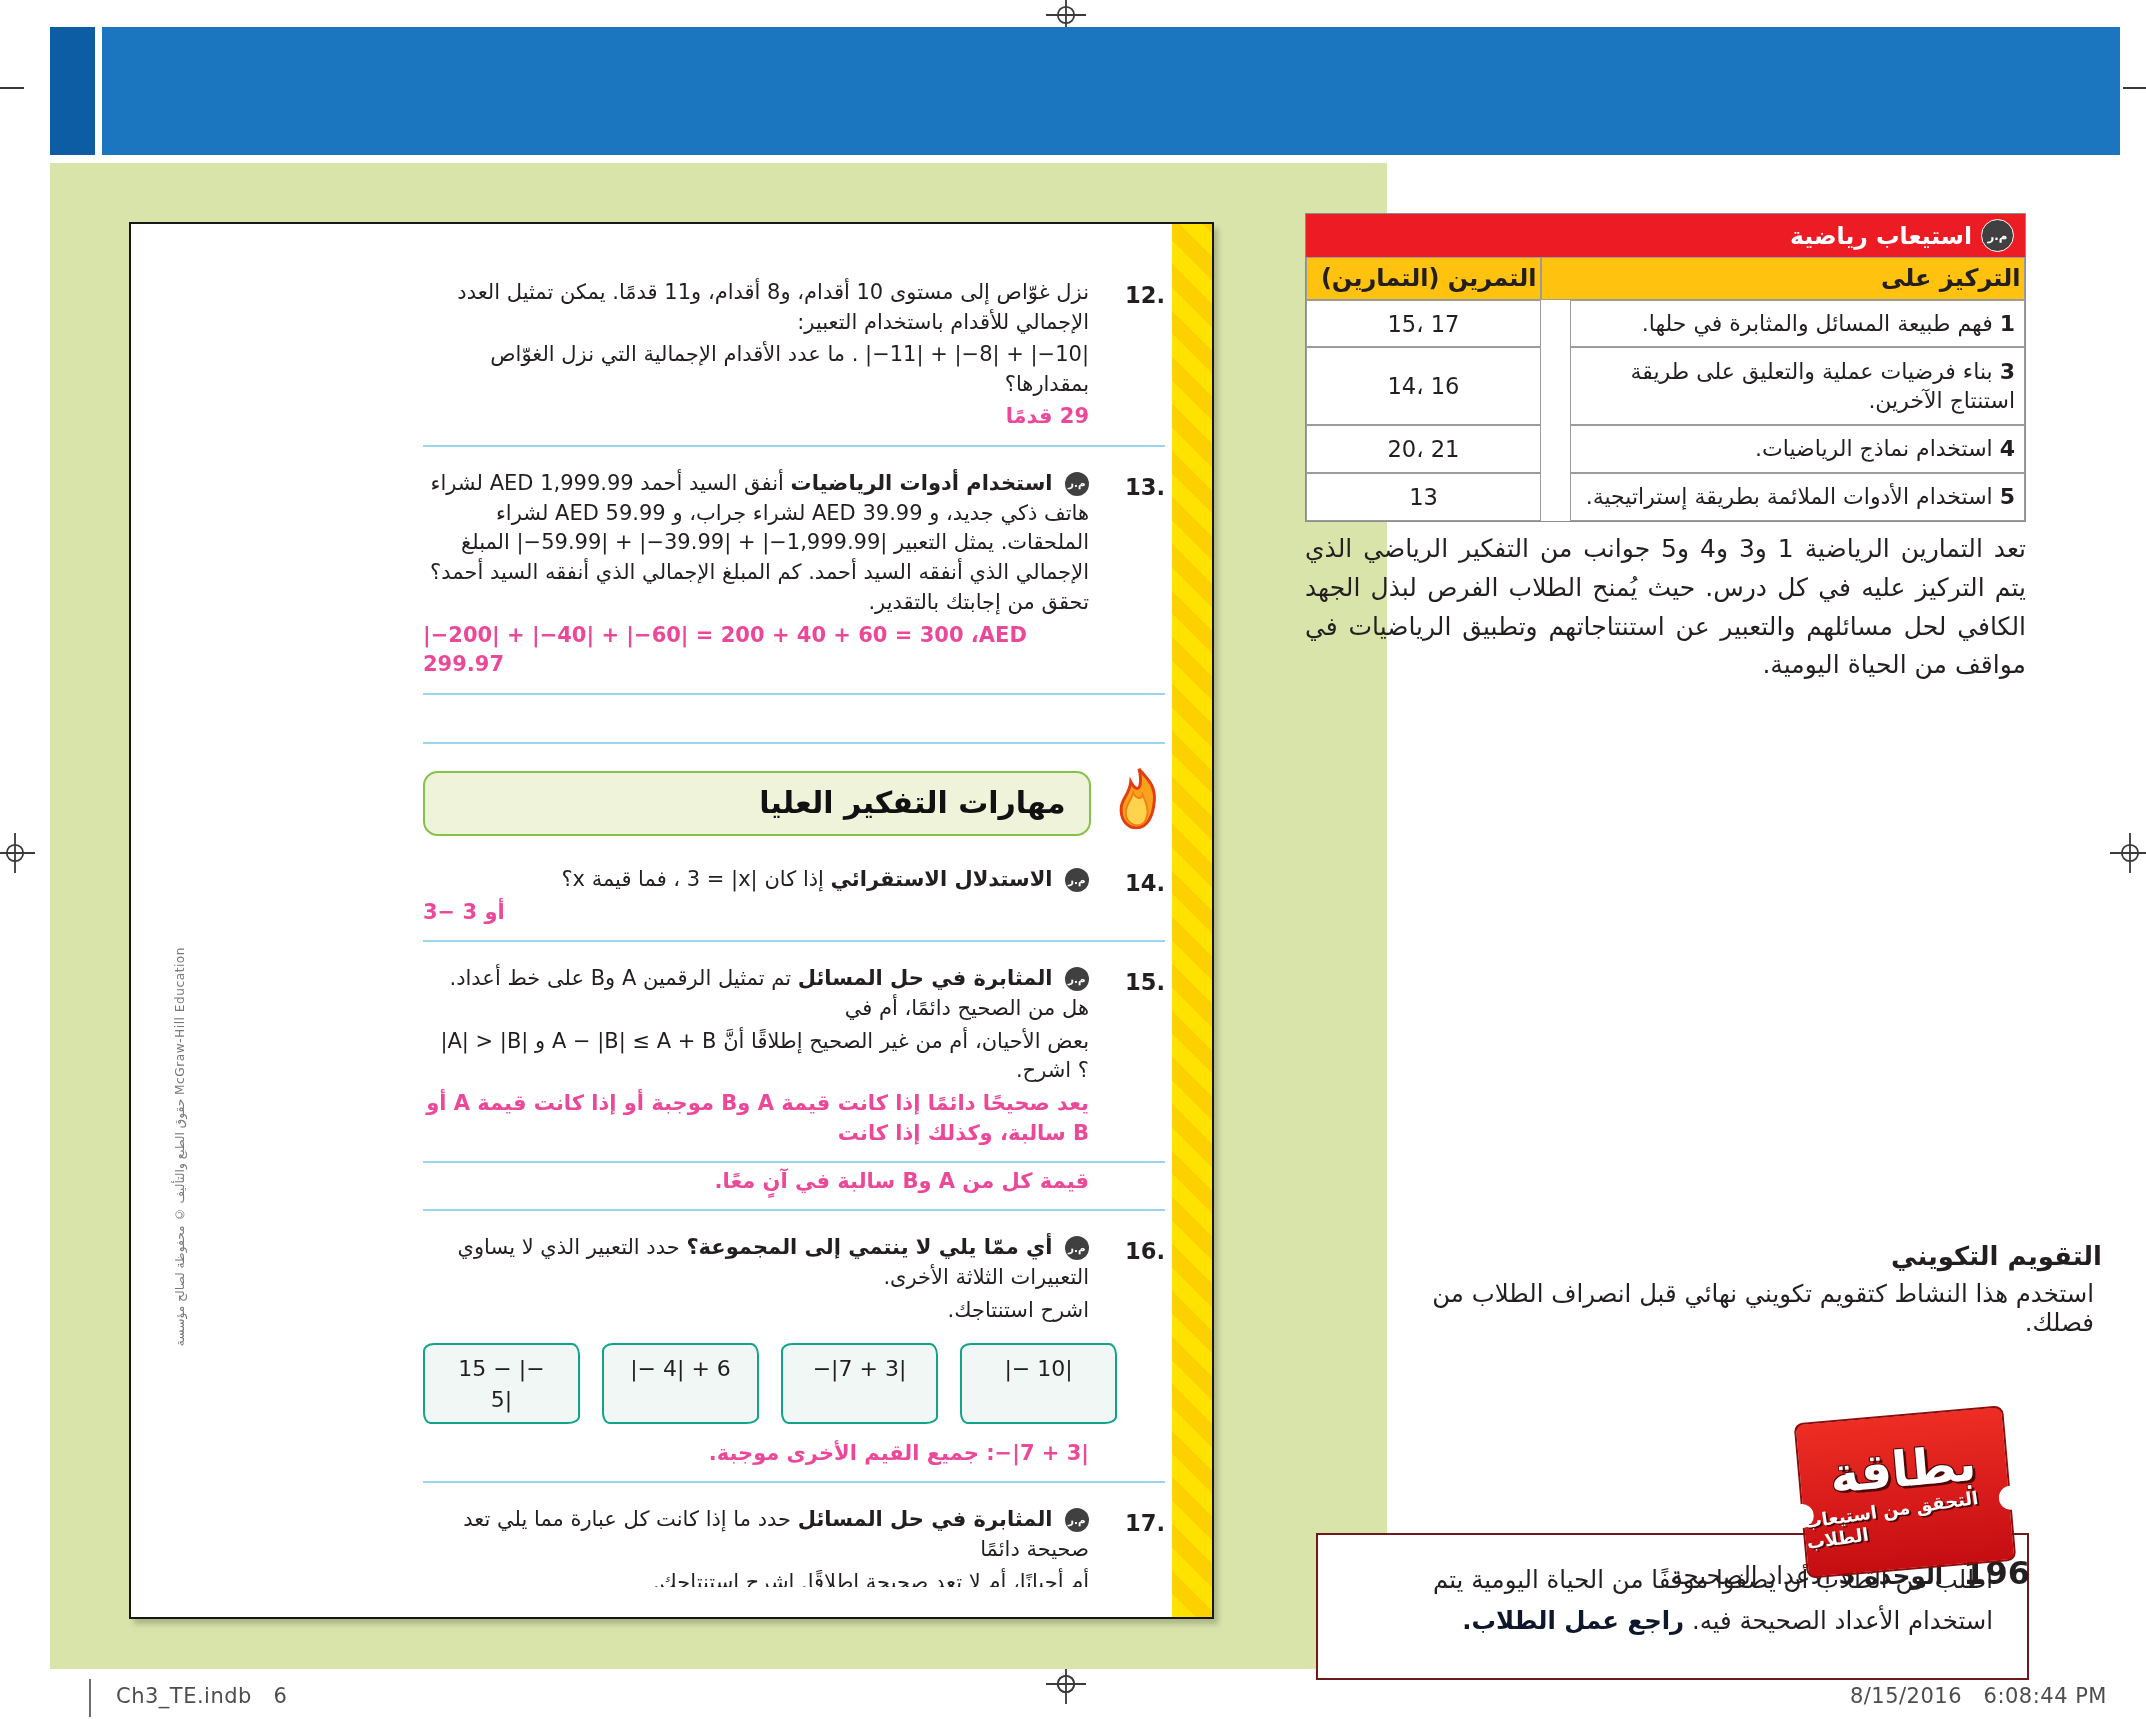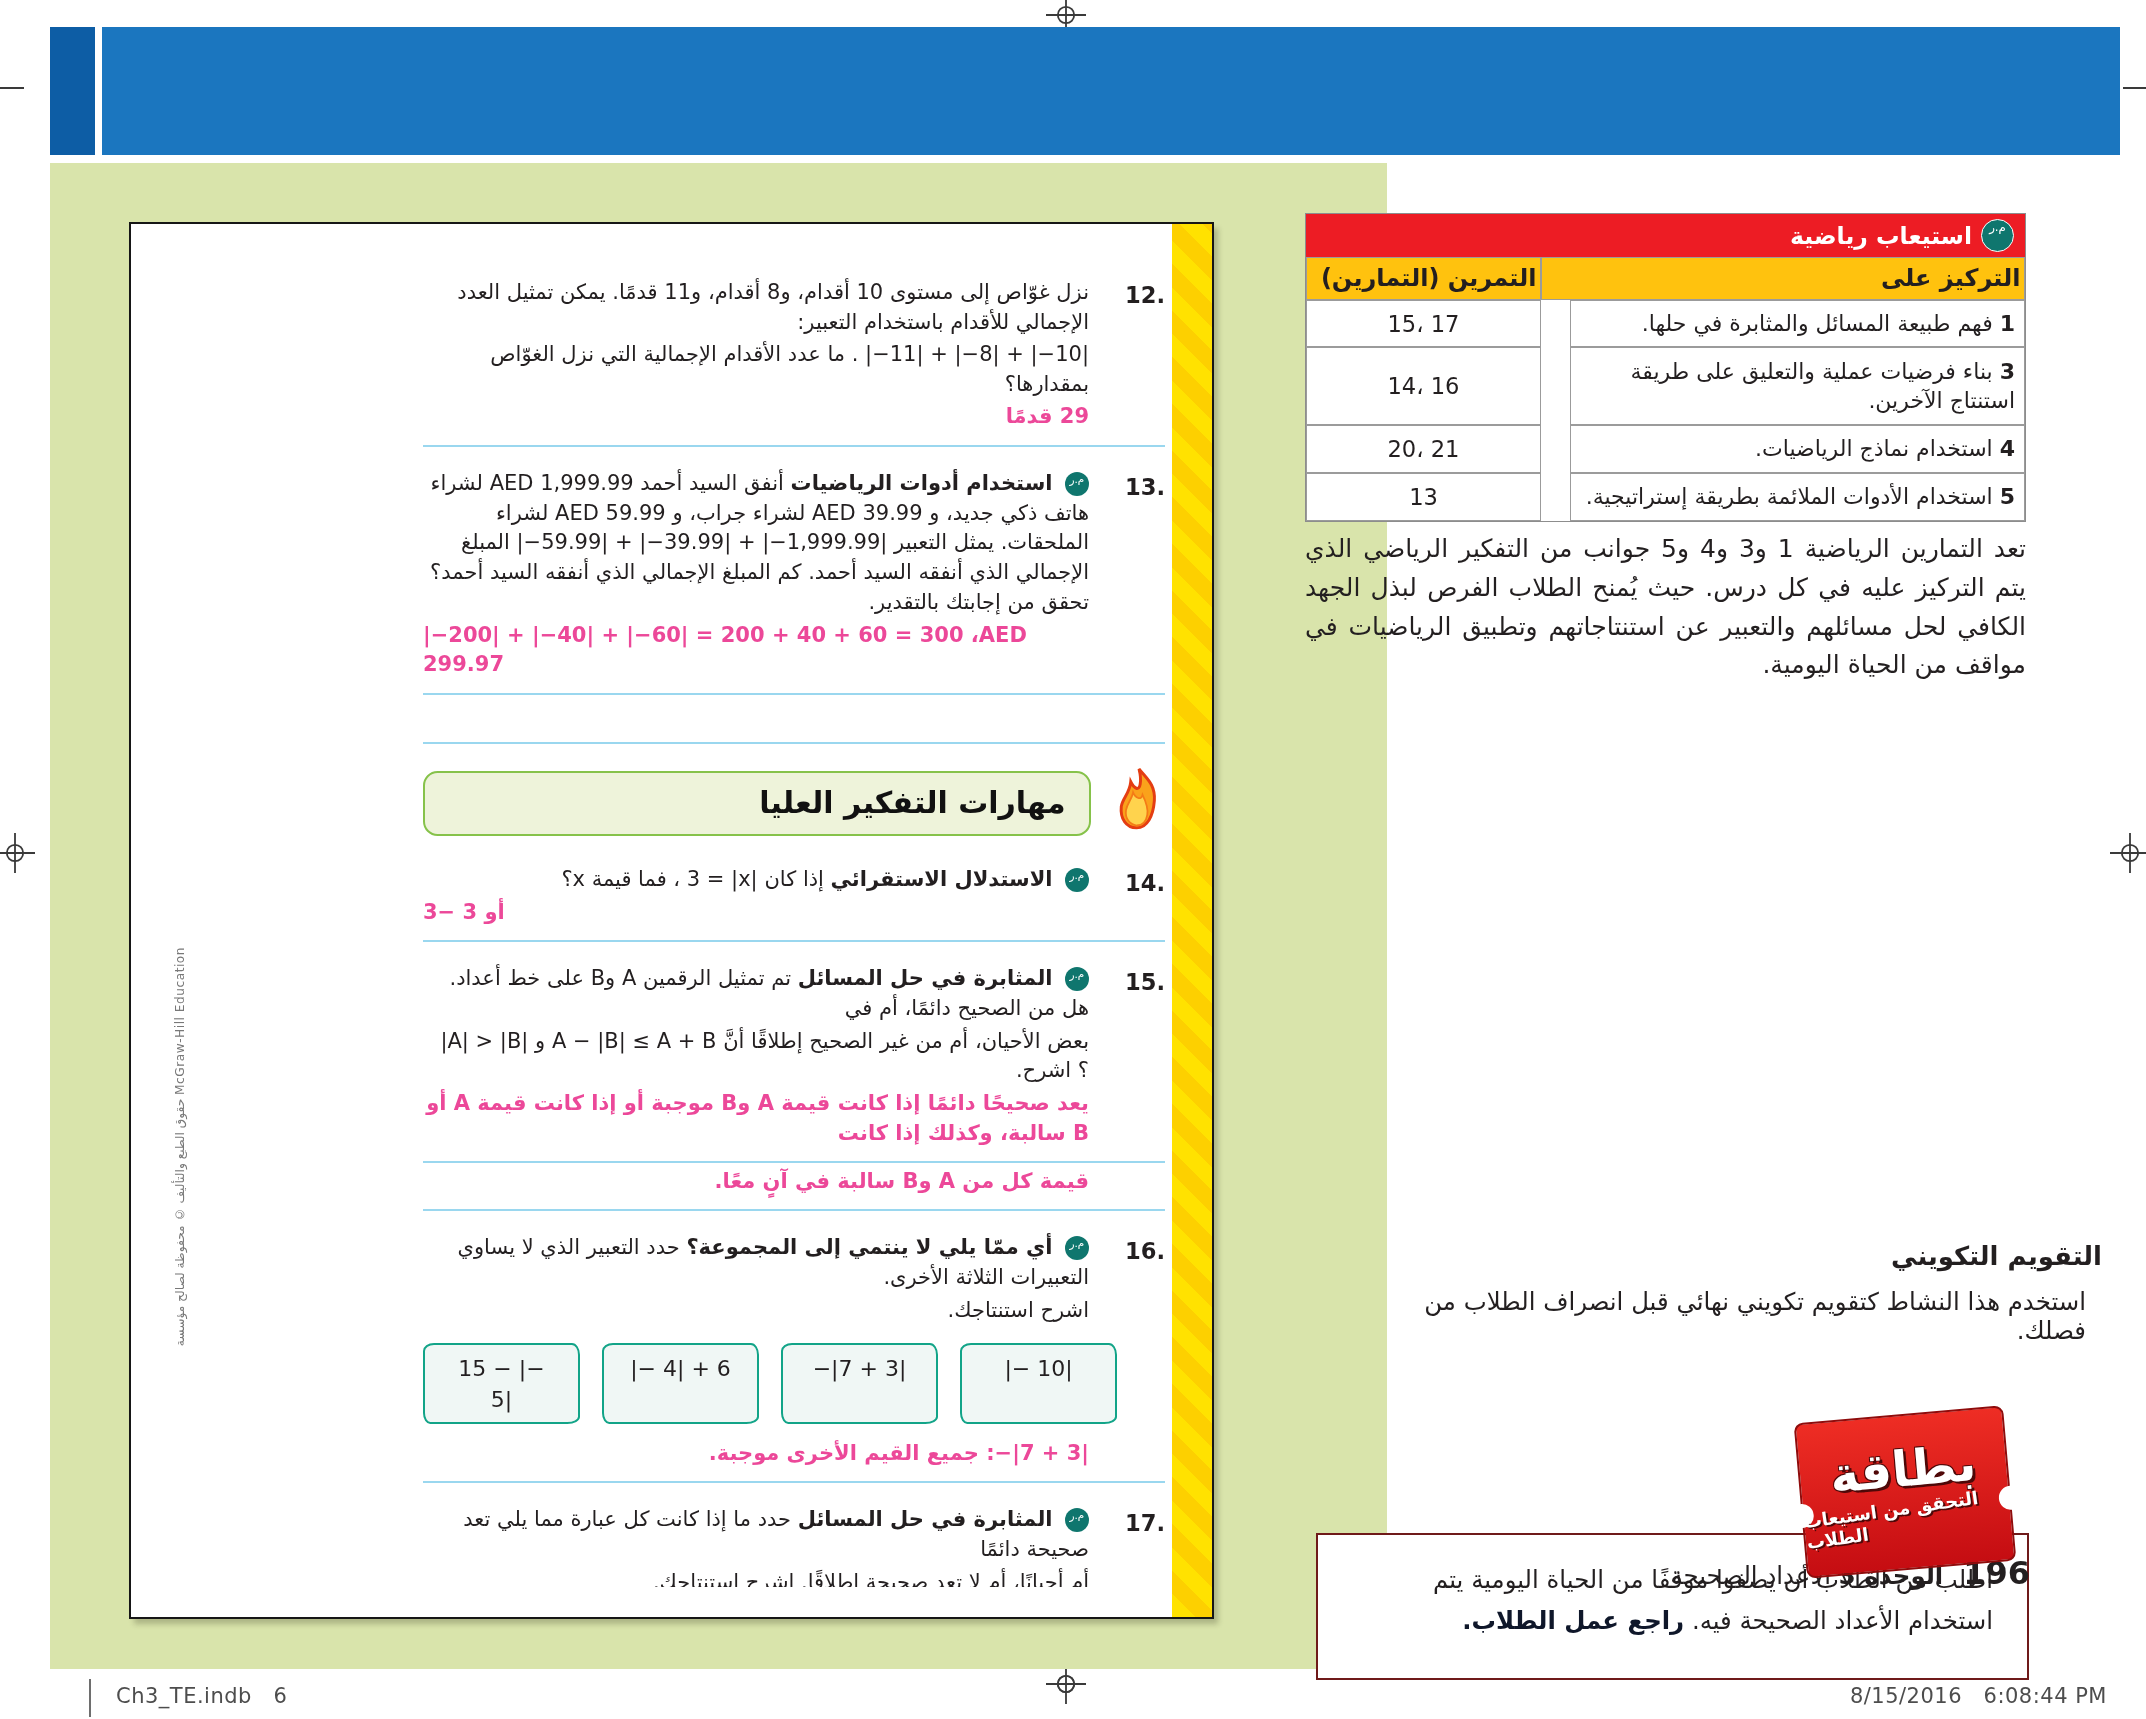--- a/index.html
+++ b/index.html
@@ -27,22 +27,22 @@
     font-size:21px;line-height:1.42;overflow:hidden;height:1312px;}
   .ex{position:relative;padding-right:76px;margin-bottom:22px;}
   .exnum{position:absolute;right:0;top:1.8px;font-weight:bold;font-size:22.6px;direction:ltr;}
   .exbody p{margin:2.7px 0;}
   .xtitle{font-weight:bold;}
   .math{direction:ltr;unicode-bidi:isolate;display:inline-block;}
   .ans{color:#ec4899;font-weight:bold;font-size:21px;margin:9px 0 0;}
   .ans.ltr{direction:ltr;text-align:left;}
   .rule{border-bottom:2.7px solid #9ad7ef;margin:12.7px -76px 3.6px 0;}
   .rule.sp{margin-top:47px;}
-  .mr{display:inline-flex;align-items:flex-start;justify-content:center;width:24.4px;height:24.4px;border-radius:50%;
-    background:#0f766e;color:#fff;font-size:10.4px;font-weight:normal;vertical-align:middle;margin-left:5.4px;flex:none;}
+  .mr{display:inline-flex;align-items:center;justify-content:center;width:24.4px;height:24.4px;border-radius:50%;
+    background:#404040;color:#fff;font-size:10.4px;font-weight:bold;vertical-align:middle;margin-left:5.4px;flex:none;}
   .mr-lg{width:31px;height:31px;border:1.8px solid #fff;font-size:11.8px;margin-left:9px;}
   
   .banner-row{display:flex;align-items:center;gap:22px;margin:18px 0 23.5px;}
   .flame{flex:none;}
   .banner{flex:1;background:#eef3da;border:2.7px solid #86c24a;border-radius:14.5px;padding:9px 23.5px;
     font-size:30px;font-weight:bold;color:#111;}
   
   .boxes{display:flex;direction:ltr;gap:22px;margin:18px 0 14.5px;justify-content:flex-start;}
   .wavybox{border:2.7px solid #12a488;background:#f0f7f5;padding:7.2px 22px;font-size:22px;direction:ltr;
     border-radius:11px 8.1px 12.7px 7.2px / 8.1px 11.8px 7.2px 11px;min-width:109px;text-align:center;}
@@ -50,21 +50,21 @@
   .ptable{left:1305px;top:213px;width:719px;direction:rtl;border:1.8px solid #8d8d8d;background:#fff;}
   .pt-head{background:#ed1c24;color:#fff;display:flex;align-items:center;padding:4.5px 11px;font-size:23.5px;font-weight:bold;height:34px;}
   .pt-cols{display:grid;grid-template-columns:484px 1fr;}
   .pt-cell{border:0.9px solid #9b9b9b;}
   .pt-colhead{background:#ffc20e;font-weight:bold;font-size:24px;text-align:right;padding:6.3px 3.6px;}
   .pt-focus{padding:8.1px 9px 8.1px 5.4px;font-size:22px;line-height:1.35;margin-left:29px;}
   .pt-ex{display:flex;align-items:center;justify-content:center;font-size:22.6px;direction:ltr;}
   .commentary{left:1305px;top:505px;width:721px;direction:rtl;text-align:justify;font-size:25px;line-height:1.55;}
   .formative{left:1378px;top:1241px;width:724px;direction:rtl;text-align:right;}
   .formative h3{margin:0 0 7.2px;font-size:26px;}
-  .formative p{margin:16px;font-size:24.4px;}
+  .formative p{margin:8px;font-size:24.4px;}
   .ticket{left:1800px;top:1414px;width:206px;height:152px;transform:rotate(-5deg);z-index:5;
     background:linear-gradient(#ee2d24,#c50d12);border:2.7px solid #8f0c0c;border-radius:9px;
     display:flex;flex-direction:column;align-items:center;justify-content:center;gap:3.6px;}
   .ticket::before,.ticket::after{content:"";position:absolute;top:52%;width:23.5px;height:23.5px;border-radius:50%;background:#fff;}
   .ticket::before{left:-13.6px;}
   .ticket::after{right:-13.6px;}
   .ticket .t1{font-size:49px;font-weight:bold;color:#fff;line-height:1;
     text-shadow:2.7px 2.7px 0 #4e0808,-0.9px -0.9px 0 #4e0808,0.9px -0.9px 0 #4e0808,-0.9px 0.9px 0 #4e0808;}
   .ticket .t2{font-size:18px;font-weight:bold;color:#fff;transform:rotate(-3deg);
     text-shadow:1.8px 1.8px 0 #4e0808;}

